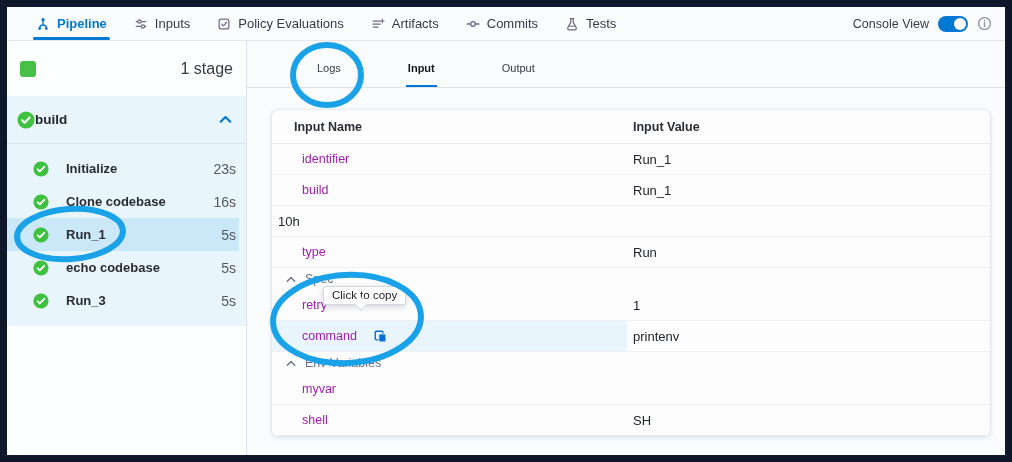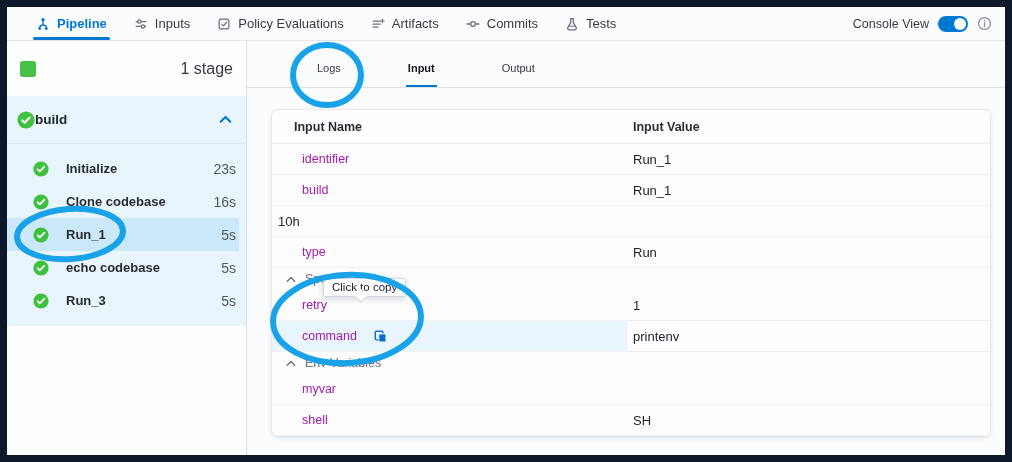--- a/index.html
+++ b/index.html
@@ -53,21 +53,21 @@
   .trow:last-child { border-bottom:none; }
   .td { display:flex; align-items:center; }
   .td.name { padding-left:30px; font-size:12.5px; color:#a21caf; gap:8px; }
   .td.value { padding-left:6px; font-size:13px; color:#22242c; }
   .td.name.hl { background:#e8f5fd;gap:16px; }
   .srow { height:22px; display:flex; align-items:center; gap:9px; padding-left:14px; }
   .srow .slabel2 { font-size:12.5px; color:#6d7086; }
   .copy { display:flex; cursor:pointer; }
 
   
-  .tooltip { position:absolute; left:51px; top:168px; background:#fff; border:1px solid #d3d7dd; border-radius:3px; box-shadow:0 2px 6px rgba(30,40,60,.18); padding:2px 8px 3px; font-size:11.5px; color:#1c1e26; white-space:nowrap; z-index:20; }
+  .tooltip { position:absolute; left:51px; top:176px; background:#fff; border:1px solid #d3d7dd; border-radius:3px; box-shadow:0 2px 6px rgba(30,40,60,.18); padding:2px 8px 3px; font-size:11.5px; color:#1c1e26; white-space:nowrap; z-index:20; }
   .tooltip::after { content:""; position:absolute; left:32px; bottom:-5px; width:9px; height:9px; background:#fff; border-right:1px solid #d3d7dd; border-bottom:1px solid #d3d7dd; transform:rotate(45deg); }
 
   
   .annotations { position:absolute; inset:0; width:998px; height:448px; pointer-events:none; z-index:40; }
 </style>
 </head>
 <body>
 
 <div class="frame">
 

